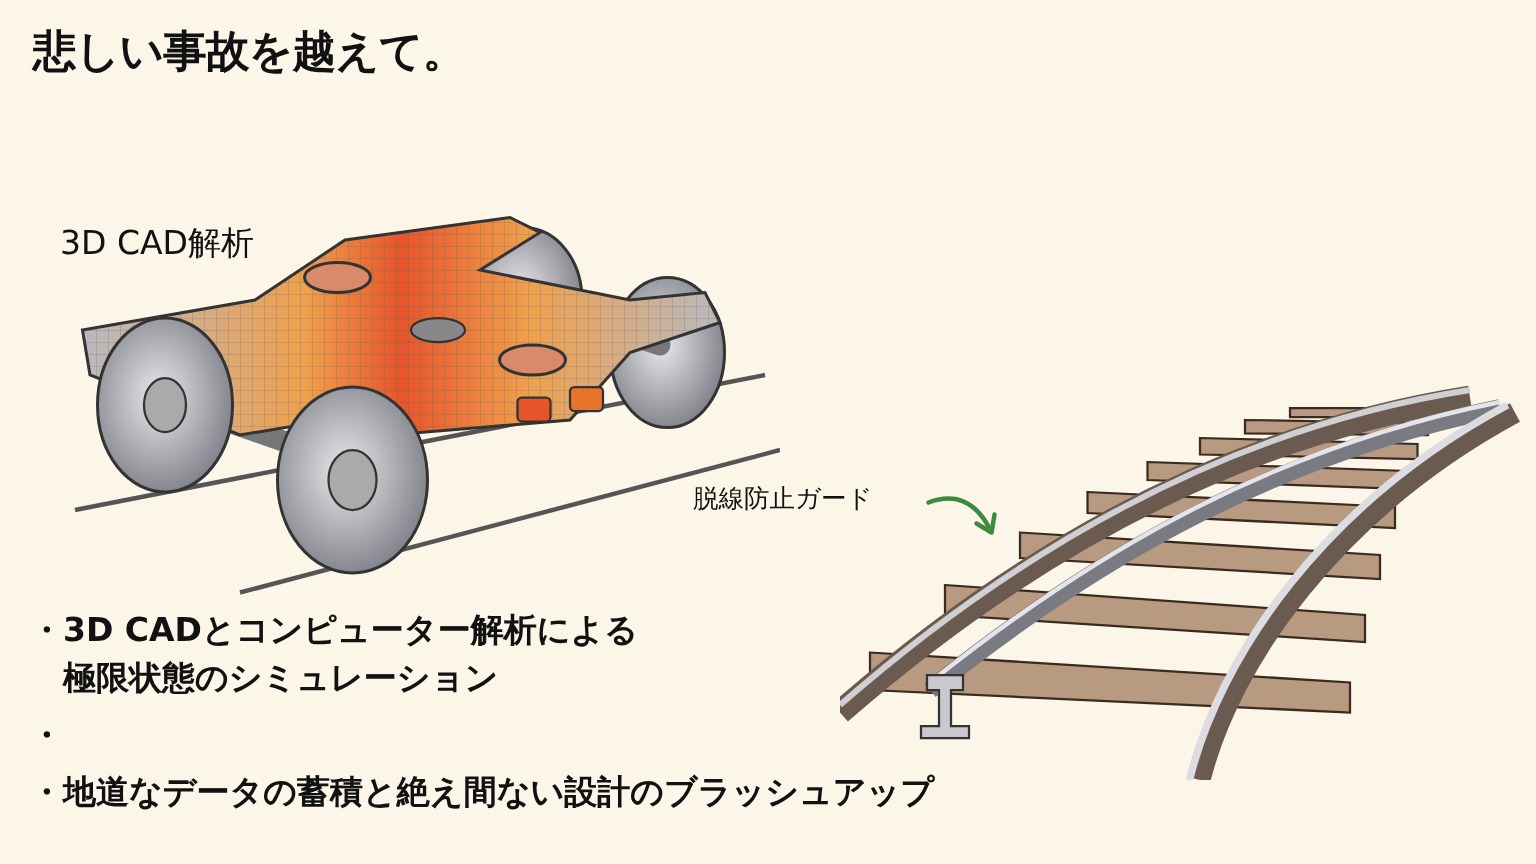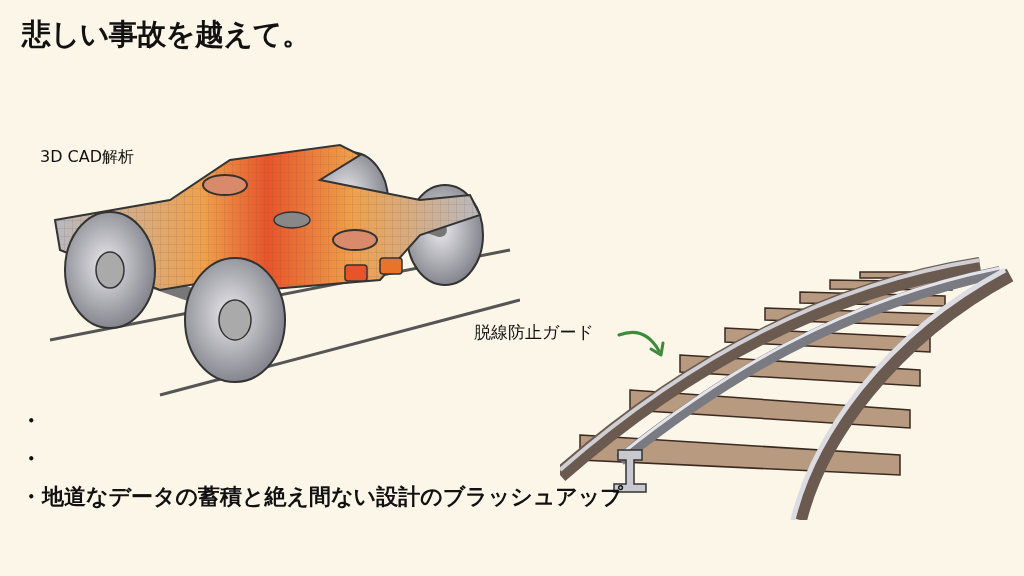--- a/index.html
+++ b/index.html
@@ -12,26 +12,25 @@
   }
   .slide { position: absolute; inset: 0; border-radius: 31px; }
   .title {
     position: absolute; left: 22px; top: 14px;
     font-weight: bold; font-size: 29px; line-height: 41px;
     letter-spacing: -0.5px;
   }
   .title div { white-space: nowrap; }
   .label-cad {
     position: absolute; left: 40px; top: 147px;
-    font-size: 16px;
+    font-size: 22px;
   }
   .label-guard {
     position: absolute; left: 462px; top: 321px;
     font-size: 17px;
-    margin-left: 12px;
   }
   .bullets {
     position: absolute; left: 20px; top: 405px;
     font-size: 22px; font-weight: bold; line-height: 32px;
   }
   .bullet { display: flex; white-space: nowrap; }
   .bullet .dot { width: 22px; text-align: center; flex: none; }
   .bullet .text { display: block; }
   .bullet + .bullet { margin-top: 6px; }
   svg.illus { position: absolute; }
@@ -116,20 +115,24 @@
   <div class="label-guard">脱線防止ガード</div>
 
   <svg class="illus" style="left:615px;top:325px" width="60" height="40" viewBox="0 0 60 40">
     <path d="M4 10 C20 4, 34 8, 44 26" stroke="#3d8a3c" stroke-width="3" fill="none" stroke-linecap="round"></path>
     <path d="M36 24 L46 30 L48 18" stroke="#3d8a3c" stroke-width="3" fill="none" stroke-linecap="round" stroke-linejoin="round"></path>
   </svg>
 
   <div class="bullets">
     <div class="bullet">
       <span class="dot">・</span>
+      <span class="text">
+        <span style="display:block">3D CADとコンピューター解析による</span>
+        <span style="display:block">極限状態のシミュレーション</span>
+      </span>
     </div>
     <div class="bullet">
       <span class="dot">・</span>
     </div>
     <div class="bullet">
       <span class="dot">・</span>
       <span class="text">地道なデータの蓄積と絶え間ない設計のブラッシュアップ</span>
     </div>
   </div>
 

